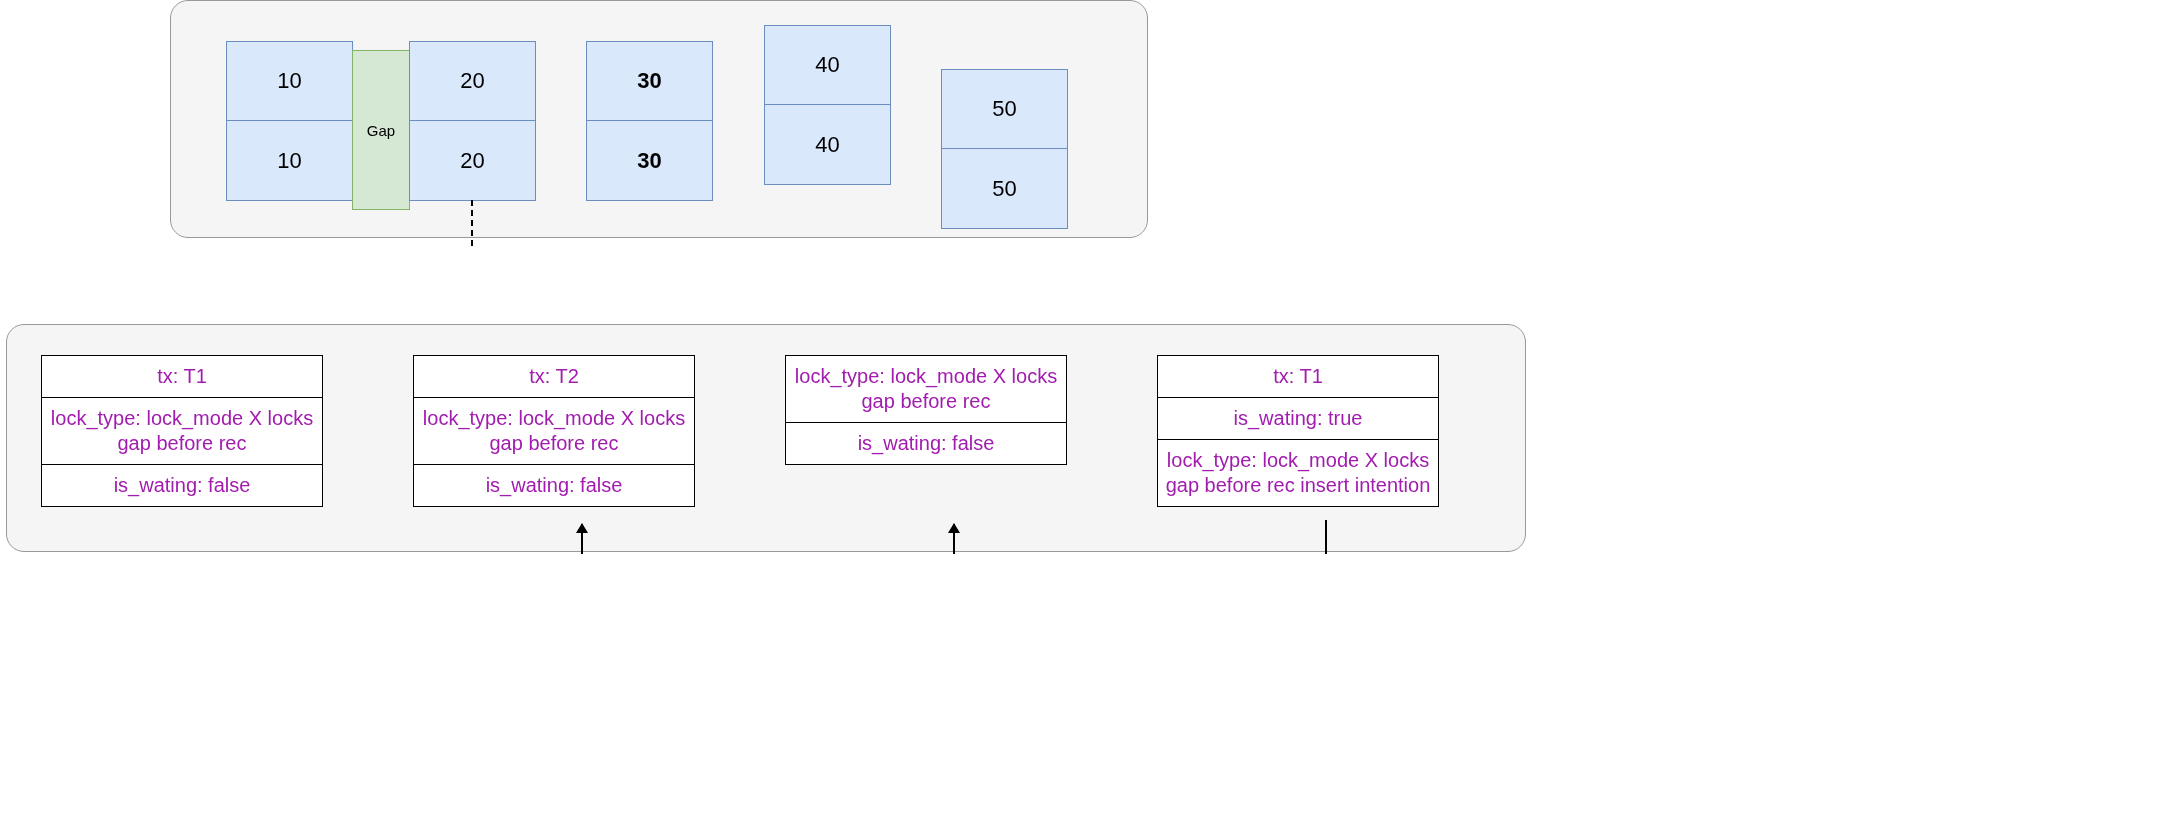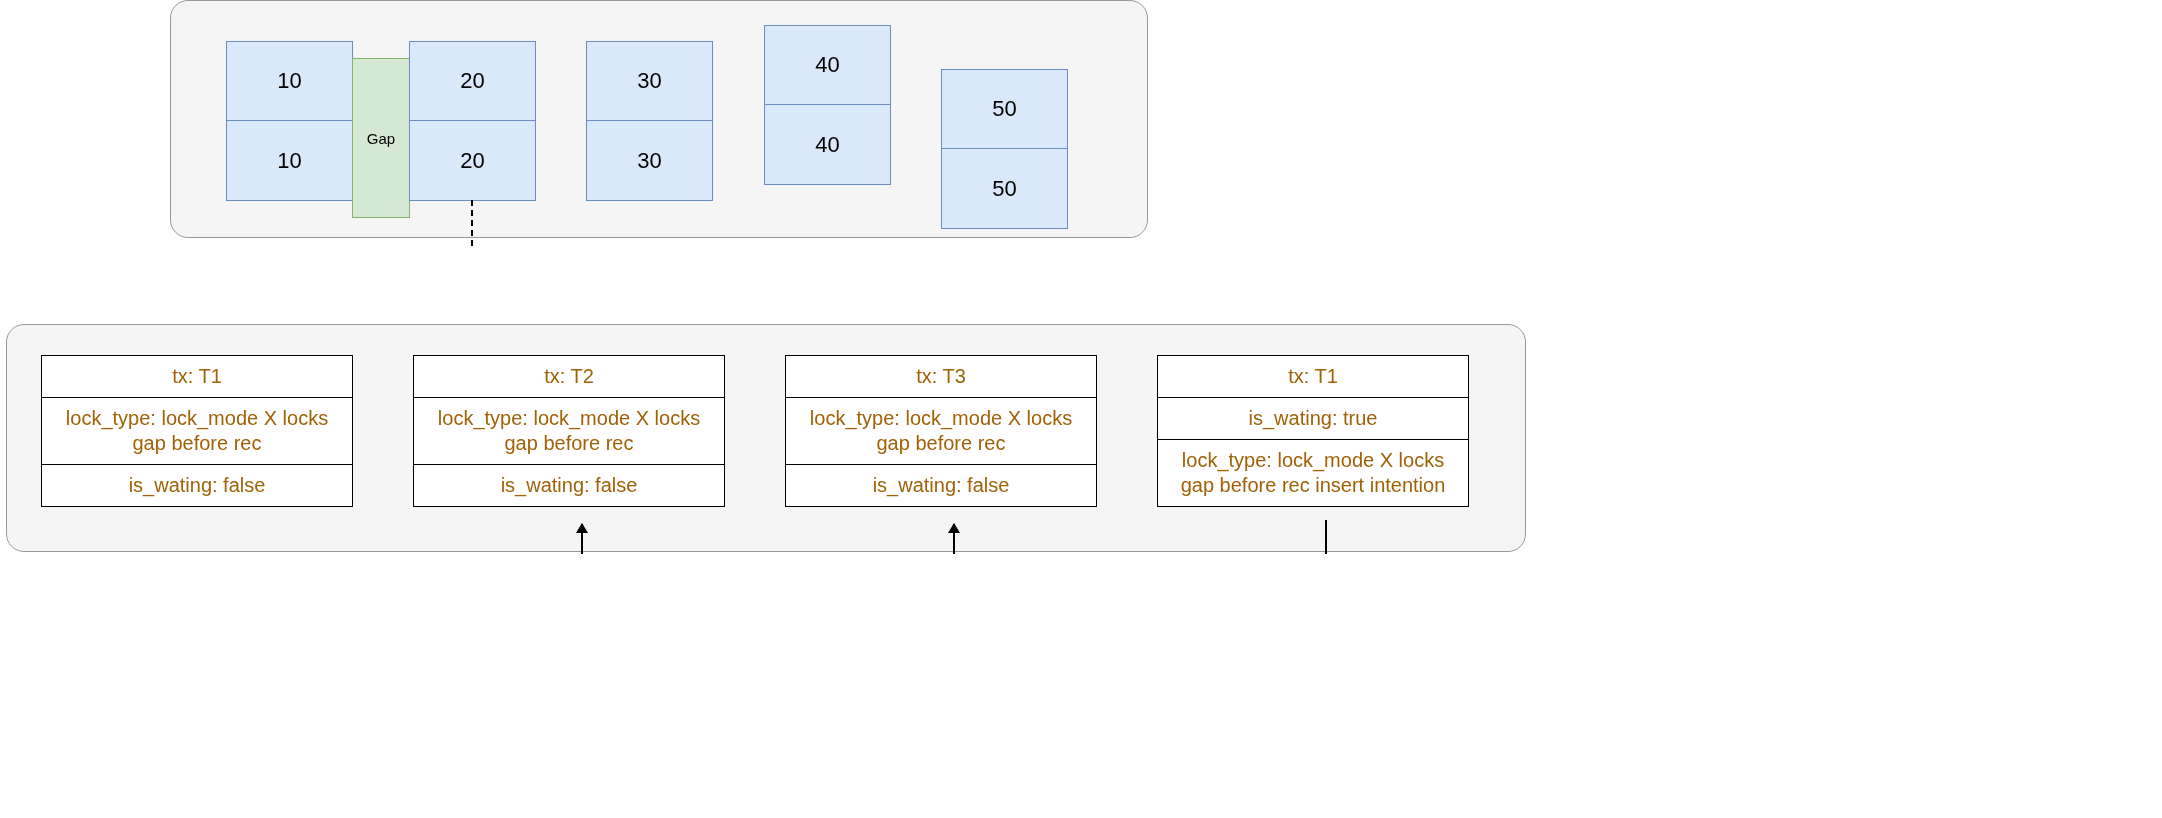--- a/index.html
+++ b/index.html
@@ -53,25 +53,25 @@
     background: #d5e8d4;
     border: 1px solid #82b366;
     display: flex;
     align-items: center;
     justify-content: center;
     font-size: 15px;
     color: #000;
   }
   .lock-card {
     position: absolute;
-    width: 312px;
+    width: 282px;
     background: #fff;
     border: 1px solid #000;
     font-size: 20px;
-    color: #a16207;
+    color: #a21caf;
   }
   .lock-row {
     padding: 8px 6px;
     text-align: center;
     border-bottom: 1px solid #000;
     line-height: 1.25;
   }
   .lock-row:last-child { border-bottom: none; }
   .dashed-line {
     position: absolute;
@@ -100,26 +100,26 @@
   }
 </style>
 </head>
 <body>
 
 <div class="panel panel-top">
   <div class="rec-col" style="left:55px; top:40px;">
     <div class="rec-cell">10</div>
     <div class="rec-cell">10</div>
   </div>
-  <div class="gap-box" style="left:181px; top:57px;">Gap</div>
+  <div class="gap-box" style="left:181px; top:49px;">Gap</div>
   <div class="rec-col" style="left:238px; top:40px;">
     <div class="rec-cell">20</div>
     <div class="rec-cell">20</div>
   </div>
-  <div class="rec-col" style="left:415px; top:40px;">
+  <div class="rec-col" style="left:415px; top:40px;font-weight:bold;">
     <div class="rec-cell">30</div>
     <div class="rec-cell">30</div>
   </div>
   <div class="rec-col" style="left:593px; top:24px;">
     <div class="rec-cell">40</div>
     <div class="rec-cell">40</div>
   </div>
   <div class="rec-col" style="left:770px; top:40px;margin-top:28px;">
     <div class="rec-cell">50</div>
     <div class="rec-cell">50</div>
@@ -133,21 +133,20 @@
     <div class="lock-row">tx: T1</div>
     <div class="lock-row">lock_type: lock_mode X locks gap before rec</div>
     <div class="lock-row">is_wating: false</div>
   </div>
   <div class="lock-card" style="left:406px; top:30px;">
     <div class="lock-row">tx: T2</div>
     <div class="lock-row">lock_type:  lock_mode X locks gap before rec</div>
     <div class="lock-row">is_wating: false</div>
   </div>
   <div class="lock-card" style="left:778px; top:30px;">
-    <div class="lock-row">tx: T3</div>
     <div class="lock-row">lock_type: lock_mode X locks gap before rec</div>
     <div class="lock-row">is_wating: false</div>
   </div>
   <div class="lock-card" style="left:1150px; top:30px;">
     <div class="lock-row">tx: T1</div>
     <div class="lock-row">is_wating: true</div>
     <div class="lock-row">lock_type: lock_mode X locks gap before rec insert intention</div>
   </div>
 </div>
 

